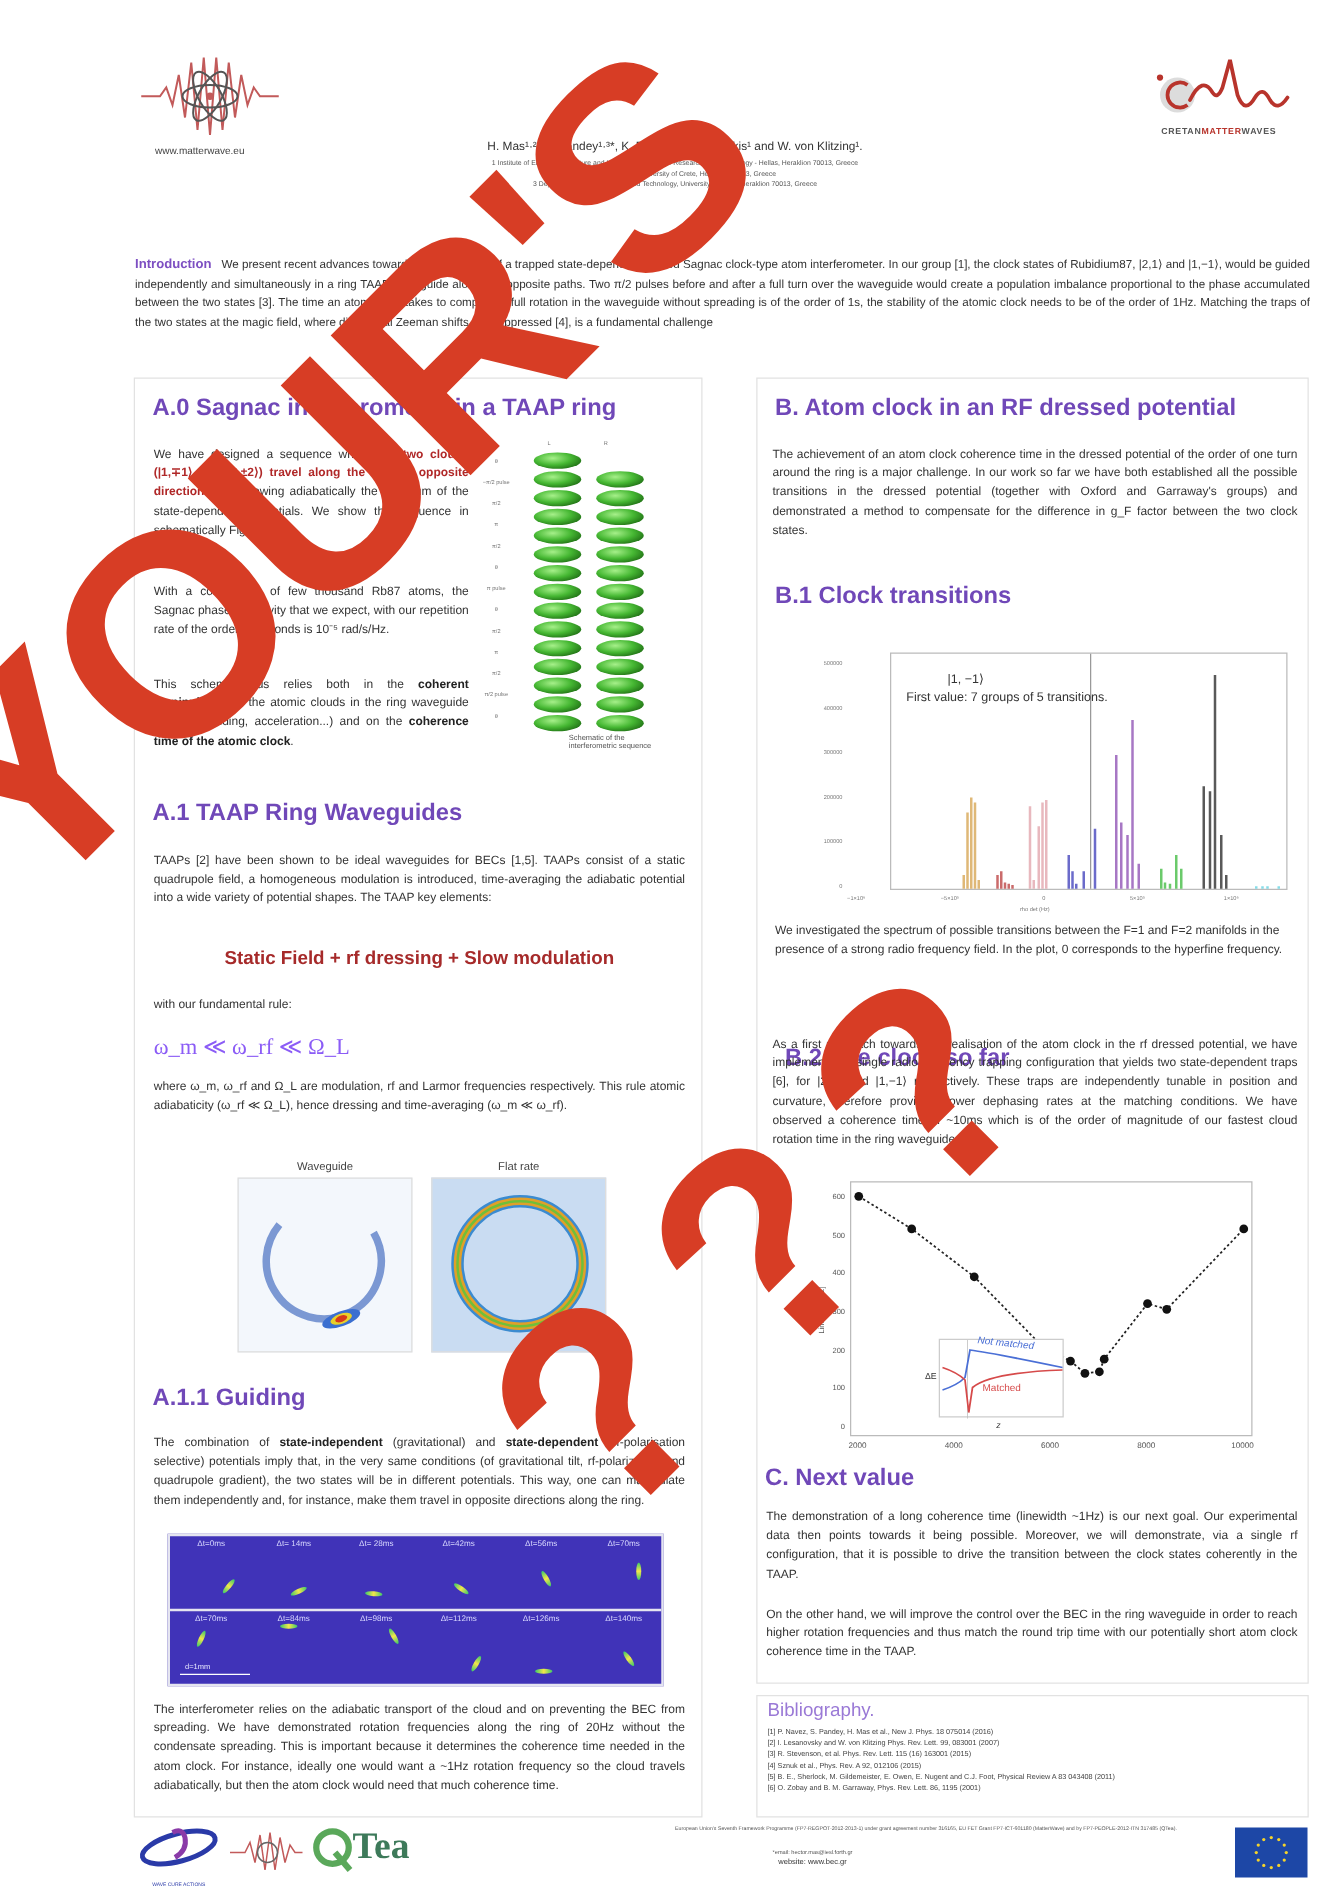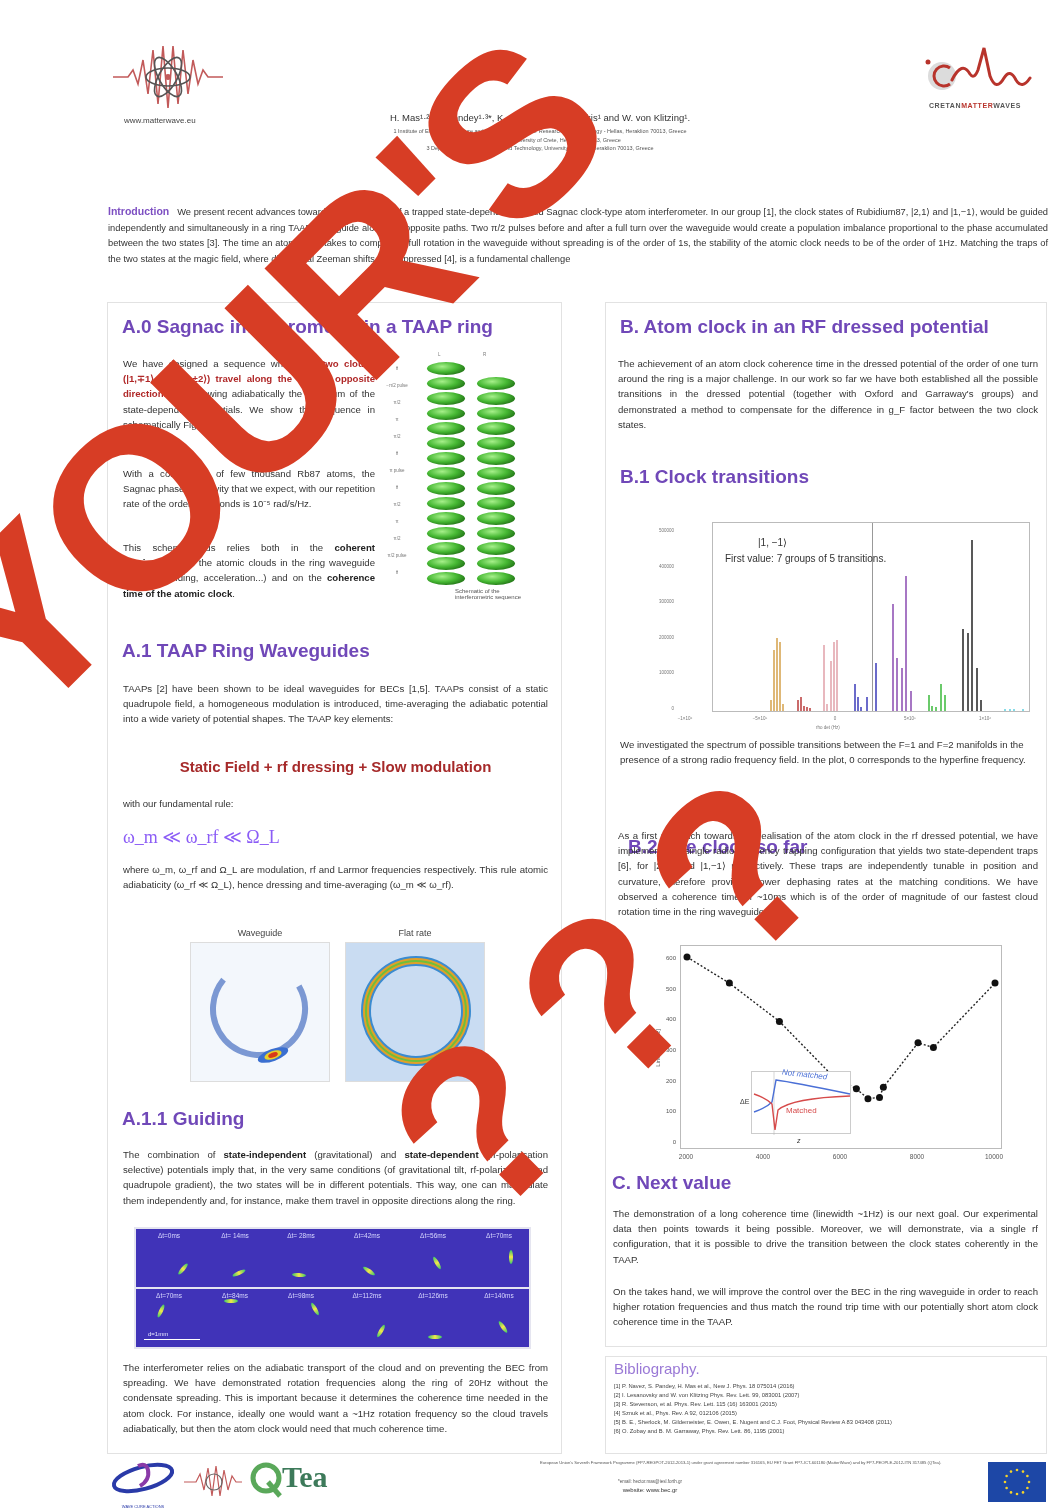--- a/index.html
+++ b/index.html
@@ -393,21 +393,21 @@
       <div class="lw-xtick" style="left: 16px;">2000</div>
       <div class="lw-xtick" style="left: 93px;">4000</div>
       <div class="lw-xtick" style="left: 170px;">6000</div>
       <div class="lw-xtick" style="left: 247px;">8000</div>
       <div class="lw-xtick" style="left: 324px;">10000</div>
     </div>
 </div>
 
 <div class="abs h-sec" style="left:612px; top:1172px;">C. Next value</div>
 <div class="abs body-txt" style="left:613px; top:1206px; width:425px;">The demonstration of a long coherence time (linewidth ~1Hz) is our next goal. Our experimental data then points towards it being possible. Moreover, we will demonstrate, via a single rf configuration, that it is possible to drive the transition between the clock states coherently in the TAAP.</div>
-<div class="abs body-txt" style="left:613px; top:1284px; width:425px;">On the takes hand, we will improve the control over the BEC in the ring waveguide in order to reach higher rotation frequencies and thus match the round trip time with our potentially short atom clock coherence time in the TAAP.</div>
+<div class="abs body-txt" style="left:613px; top:1284px; width:425px;">On the other hand, we will improve the control over the BEC in the ring waveguide in order to reach higher rotation frequencies and thus match the round trip time with our potentially short atom clock coherence time in the TAAP.</div>
 
 <div class="abs panel panel-bib"></div>
 <div class="abs bib-title" style="left:614px; top:1360px;">Bibliography.</div>
 <div class="abs" style="left:614px; top:1382px; width:430px;">
   <div class="bib-item">[1] P. Navez, S. Pandey, H. Mas et al., New J. Phys. 18 075014 (2016)</div>
   <div class="bib-item">[2] I. Lesanovsky and W. von Klitzing Phys. Rev. Lett. 99, 083001 (2007)</div>
   <div class="bib-item">[3] R. Stevenson, et al. Phys. Rev. Lett. 115 (16) 163001 (2015)</div>
   <div class="bib-item">[4] Sznuk et al., Phys. Rev. A 92, 012106 (2015)</div>
   <div class="bib-item">[5] B. E., Sherlock, M. Gildemeister, E. Owen, E. Nugent and C.J. Foot, Physical Review A 83 043408 (2011)</div>
   <div class="bib-item">[6] O. Zobay and B. M. Garraway, Phys. Rev. Lett. 86, 1195 (2001)</div>

